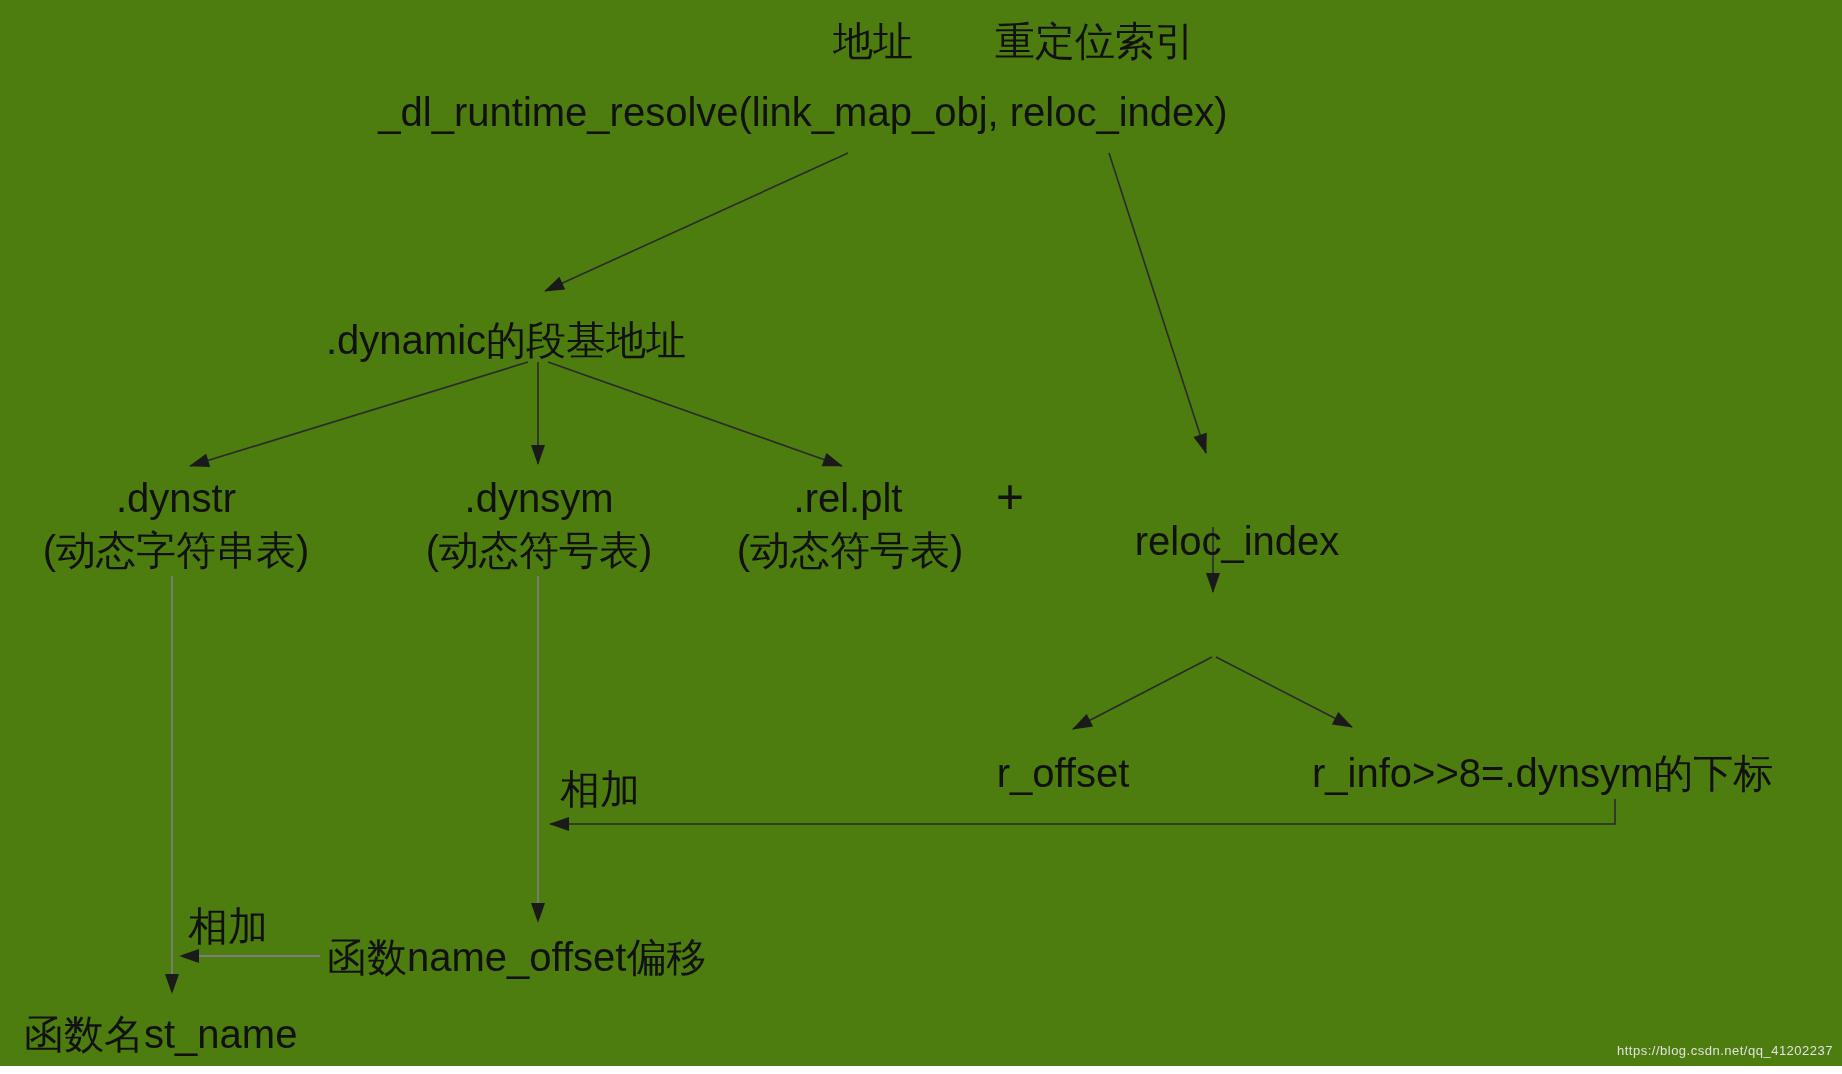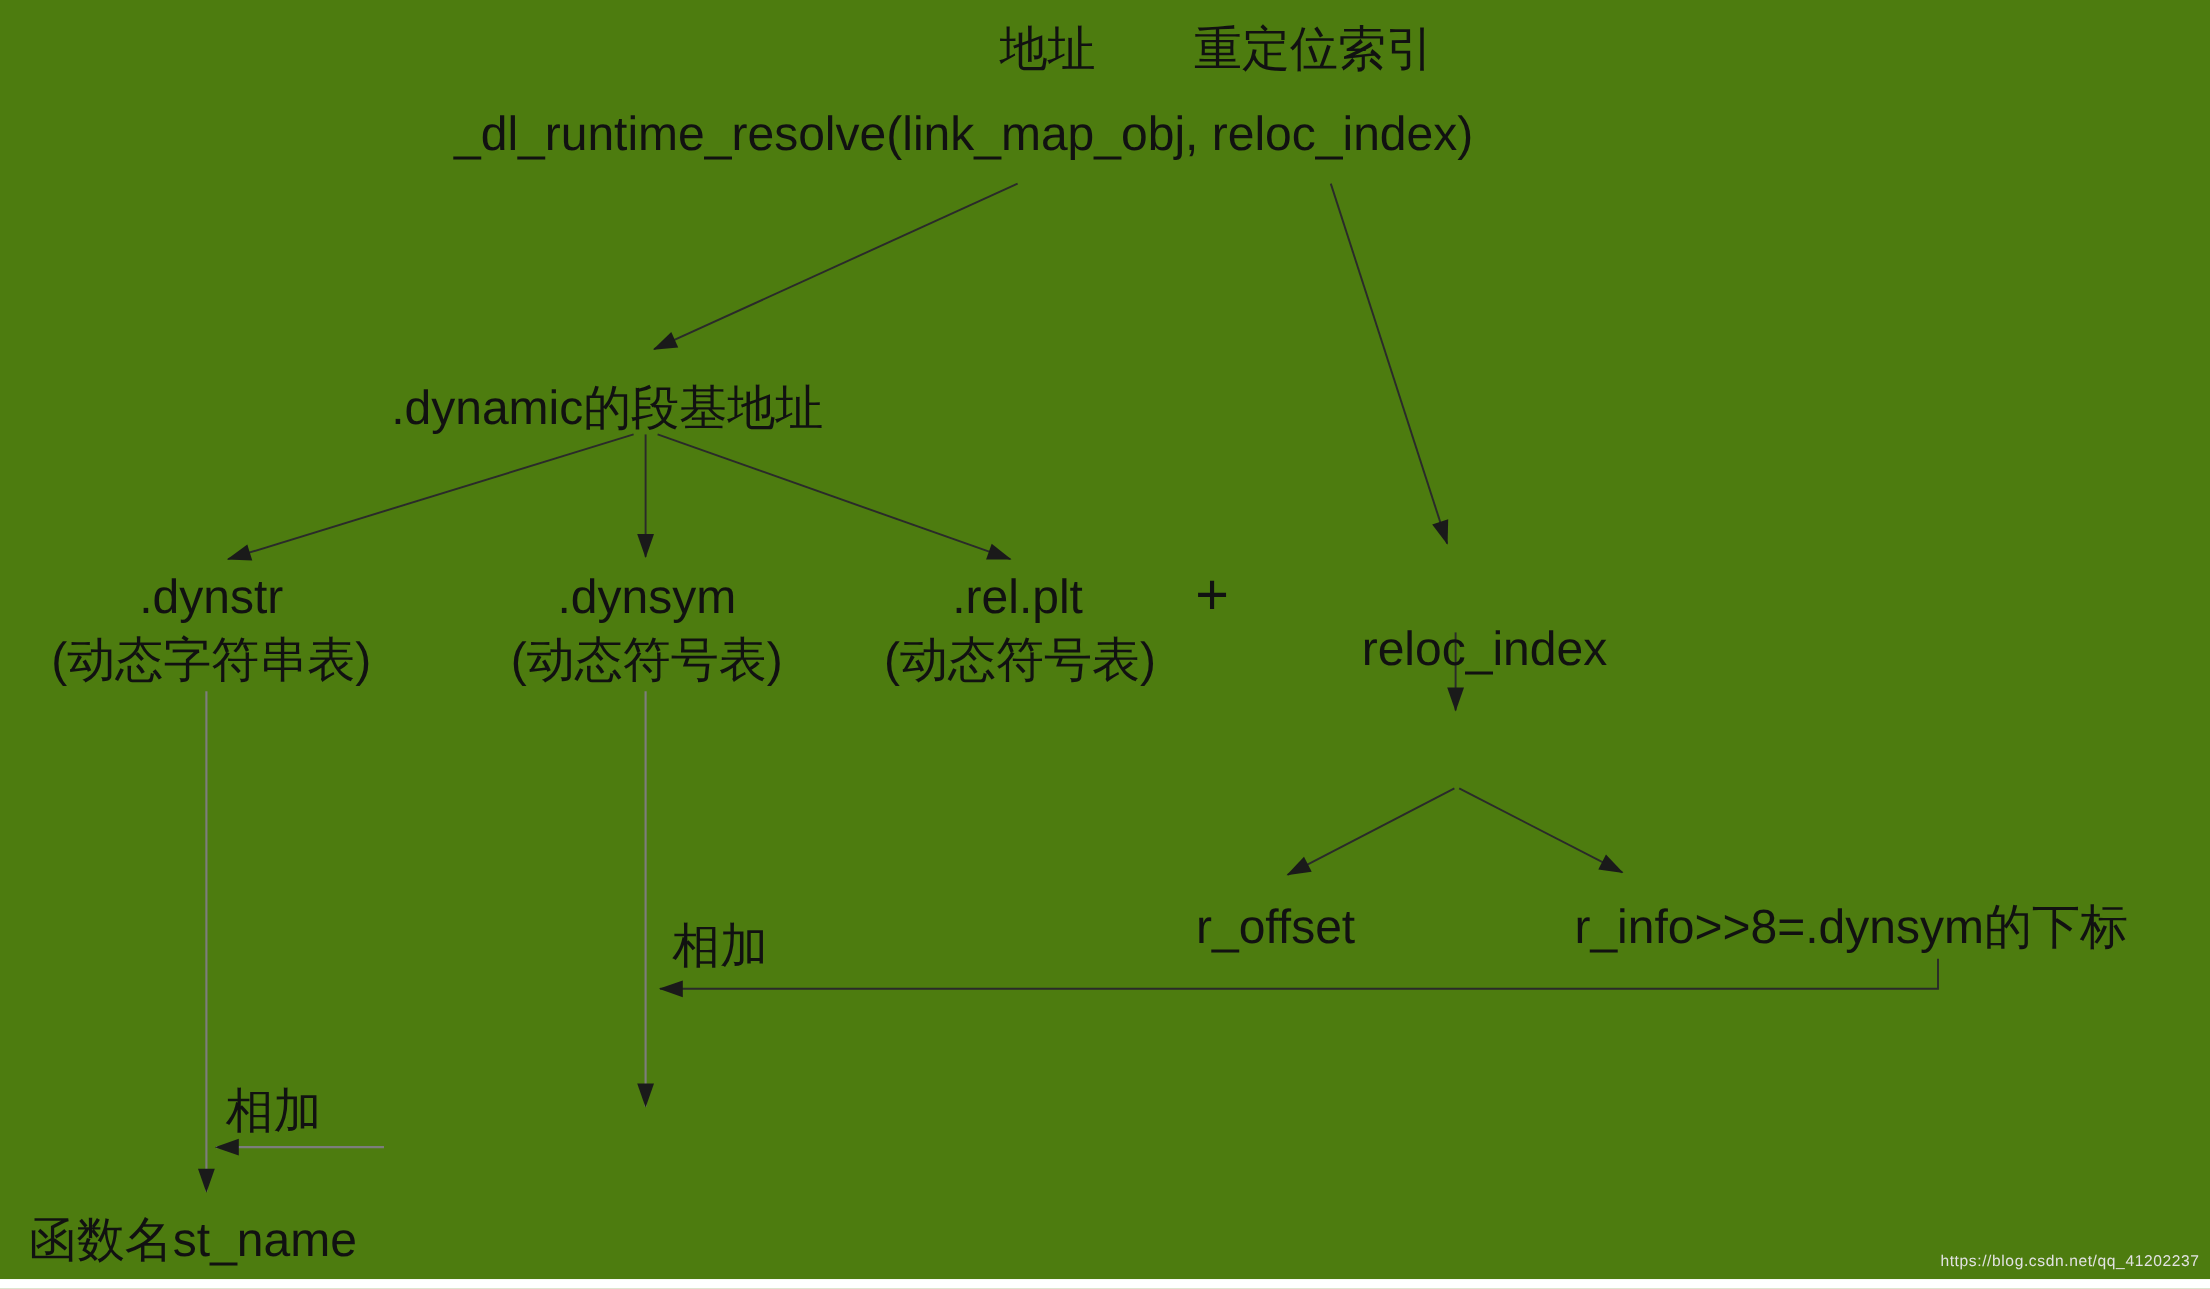--- a/index.html
+++ b/index.html
@@ -97,17 +97,18 @@
 
   <div class="lbl centered" style="left:1237px; top:499px;margin-top:42px;">reloc_index</div>
 
 
   <div class="lbl centered" style="left:1063px; top:773px;">r_offset</div>
   <div class="lbl left-anchored" style="left:1312px; top:773px;">r_info&gt;&gt;8=.dynsym的下标</div>
 
   <div class="lbl centered" style="left:600px; top:789px;">相加</div>
   <div class="lbl centered" style="left:228px; top:926px;">相加</div>
 
+  <div class="lbl left-anchored" style="left:327px; top:957px;">函数name_offset偏移</div>
   <div class="lbl left-anchored" style="left:24px; top:1034px;">函数名st_name</div>
 
   <div class="lbl watermark" style="right:9px; top:1044px; position:absolute;">https://blog.csdn.net/qq_41202237</div>
 
 </div>
 
 </body></html>

